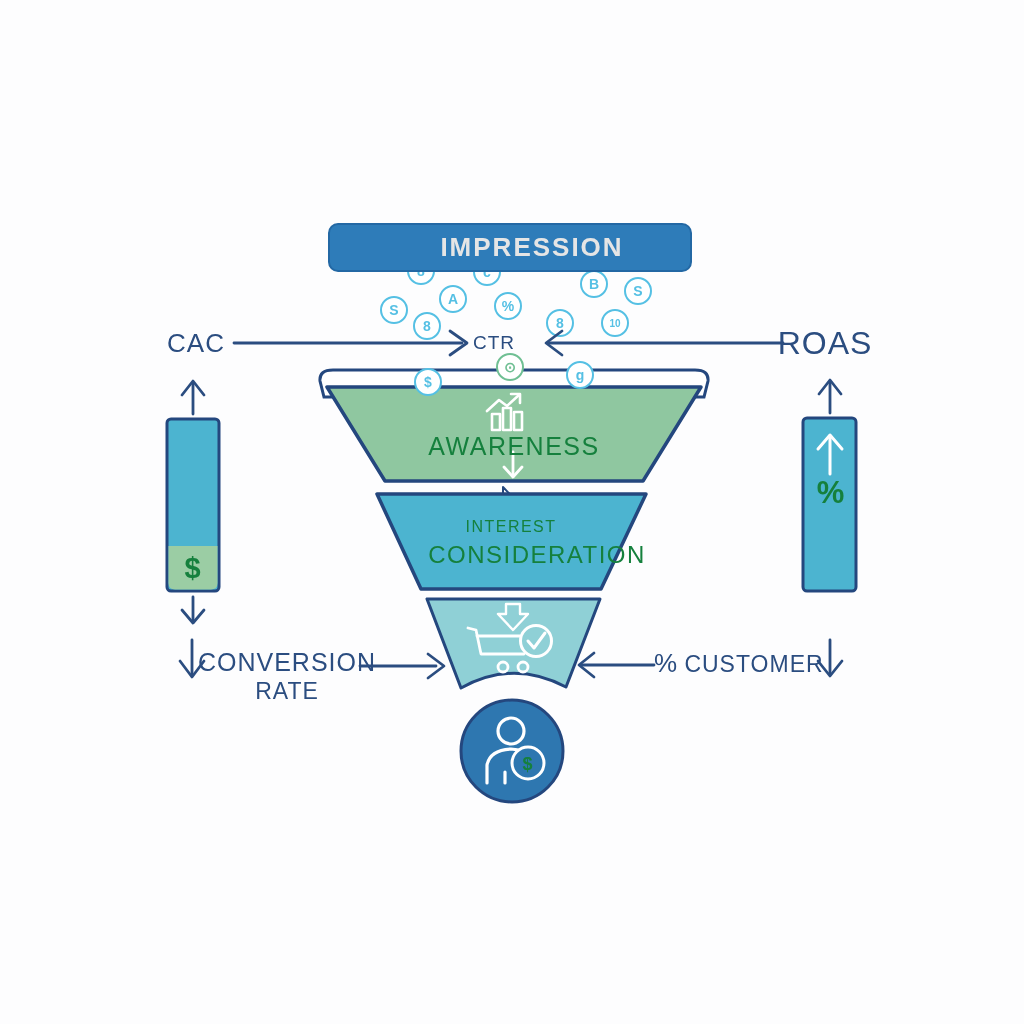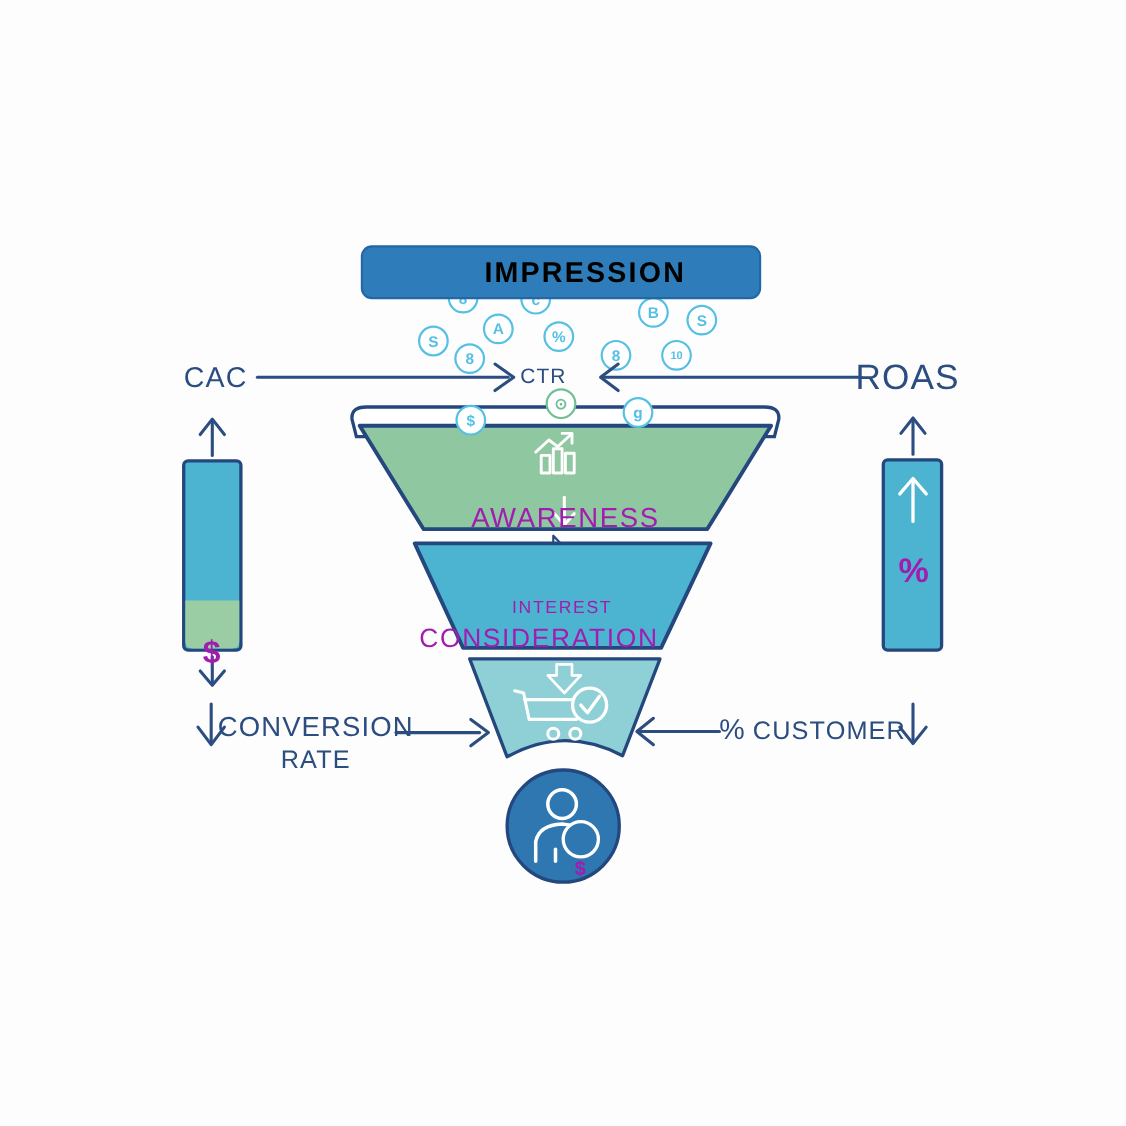--- a/index.html
+++ b/index.html
@@ -20,33 +20,33 @@
     transform:translate(-50%,-50%);
   }
   .symbol.green{border-color:#6FBF93;color:#6FBF93;}
   .symbol.small-text{font-size:10px;letter-spacing:0;}
   
   #banner{
     left:328px;top:223px;width:364px;height:49px;z-index:4;
     background:#2E7CB9;border:2px solid #2368A4;border-radius:10px;
     display:flex;align-items:center;justify-content:center;box-sizing:border-box;
   }
-  #banner span{color:#000000;font-size:26px;font-weight:700;letter-spacing:2px;margin-left:44px;}
+  #banner span{color:#e5e5e5;font-size:26px;font-weight:700;letter-spacing:2px;margin-left:44px;}
   
   .lbl{
     position:absolute;z-index:5;transform:translate(-50%,-50%);
     color:#2B4D80;font-weight:400;white-space:nowrap;letter-spacing:1px;
   }
-  .lbl.white{color:#a21caf;margin-top:26px;}
+  .lbl.white{color:#15803d;}
   #lbl-cac   {left:196px;top:343px;font-size:26px;}
   #lbl-ctr   {left:494px;top:343px;font-size:19px;}
   #lbl-roas  {left:825px;top:343px;font-size:32px;}
   #lbl-awareness{left:514px;top:446px;font-size:25px;letter-spacing:1.5px;}
   #lbl-interest {left:511px;top:527px;font-size:16px;letter-spacing:1.5px;}
-  #lbl-consideration{left:490px;top:555px;font-size:24px;letter-spacing:1.5px;}
+  #lbl-consideration{left:537px;top:555px;font-size:24px;letter-spacing:1.5px;}
   #lbl-conversion{left:287px;top:662px;font-size:25px;}
   #lbl-rate      {left:287px;top:691px;font-size:23px;}
   #lbl-pct       {left:666px;top:663px;font-size:26px;}
   #lbl-customer  {left:754px;top:664px;font-size:23px;}
   #lbl-bar-dollar{left:193px;top:568px;font-size:29px;font-weight:600;}
   #lbl-bar-pct   {left:831px;top:493px;font-size:31px;font-weight:600;}
   #lbl-circle-dollar{left:528px;top:764px;font-size:18px;font-weight:700;}
   
   .sym0 {left:394px;top:310px;}
   .sym1 {left:427px;top:326px;}

